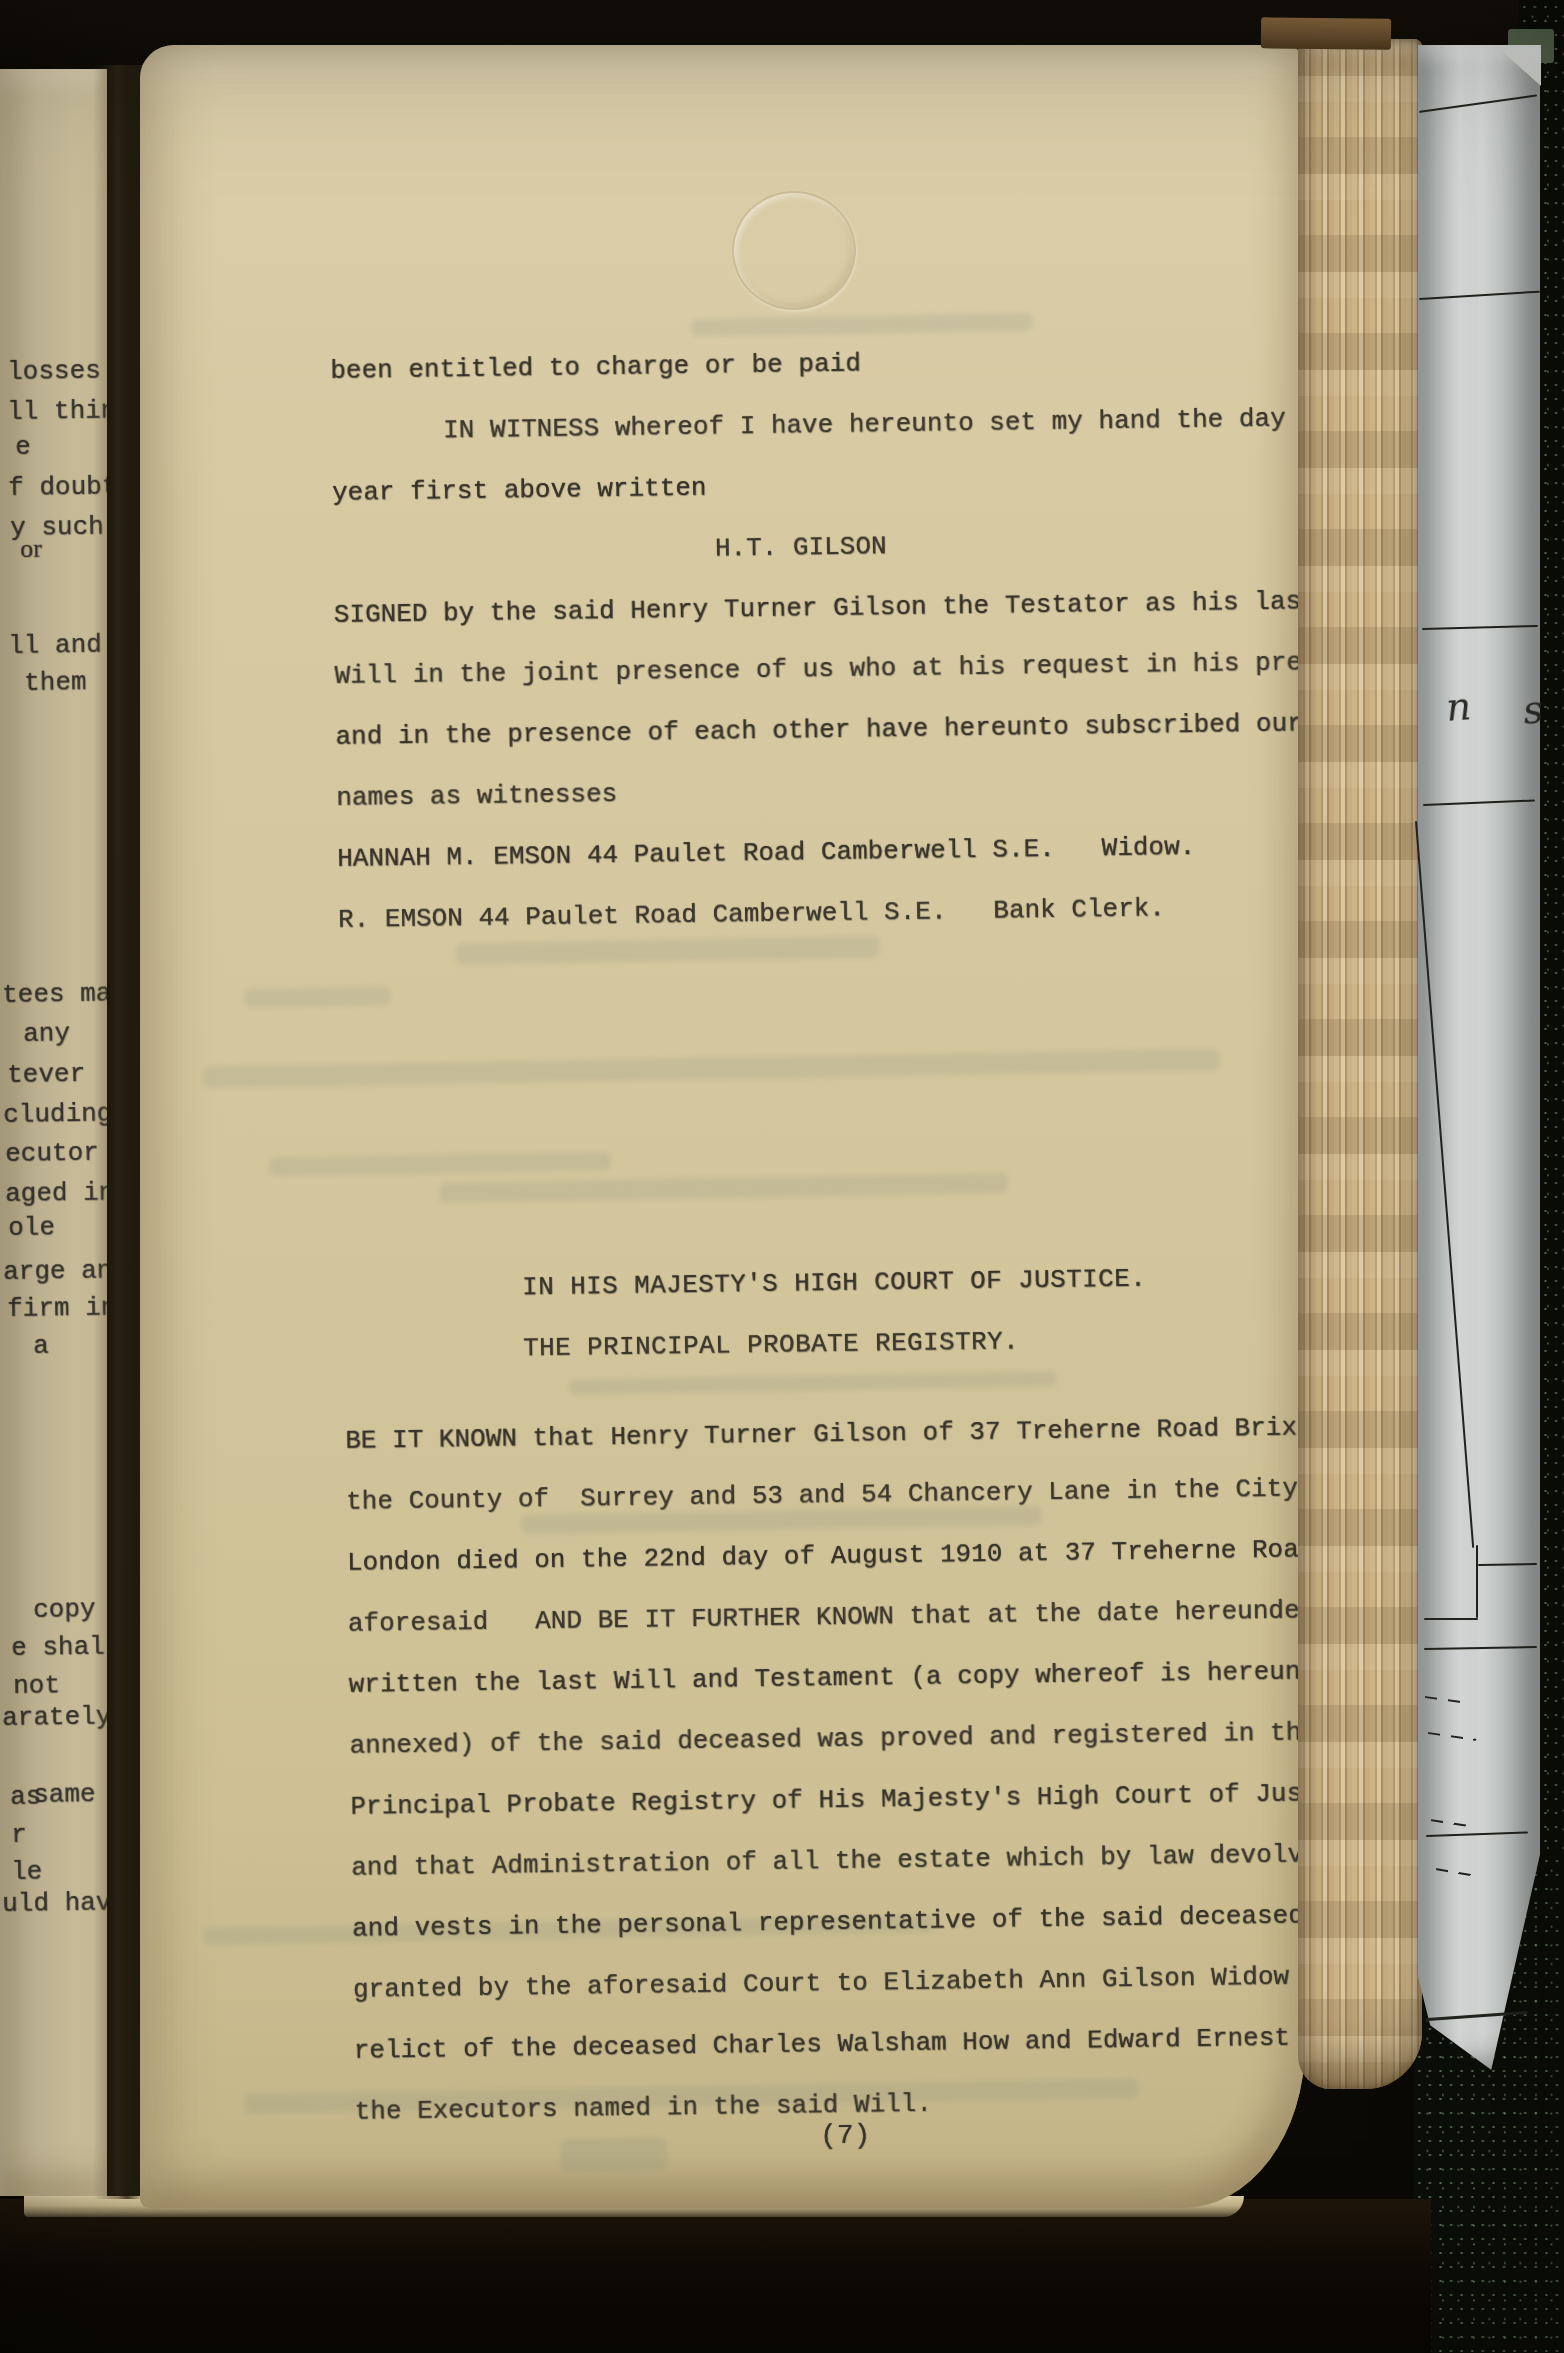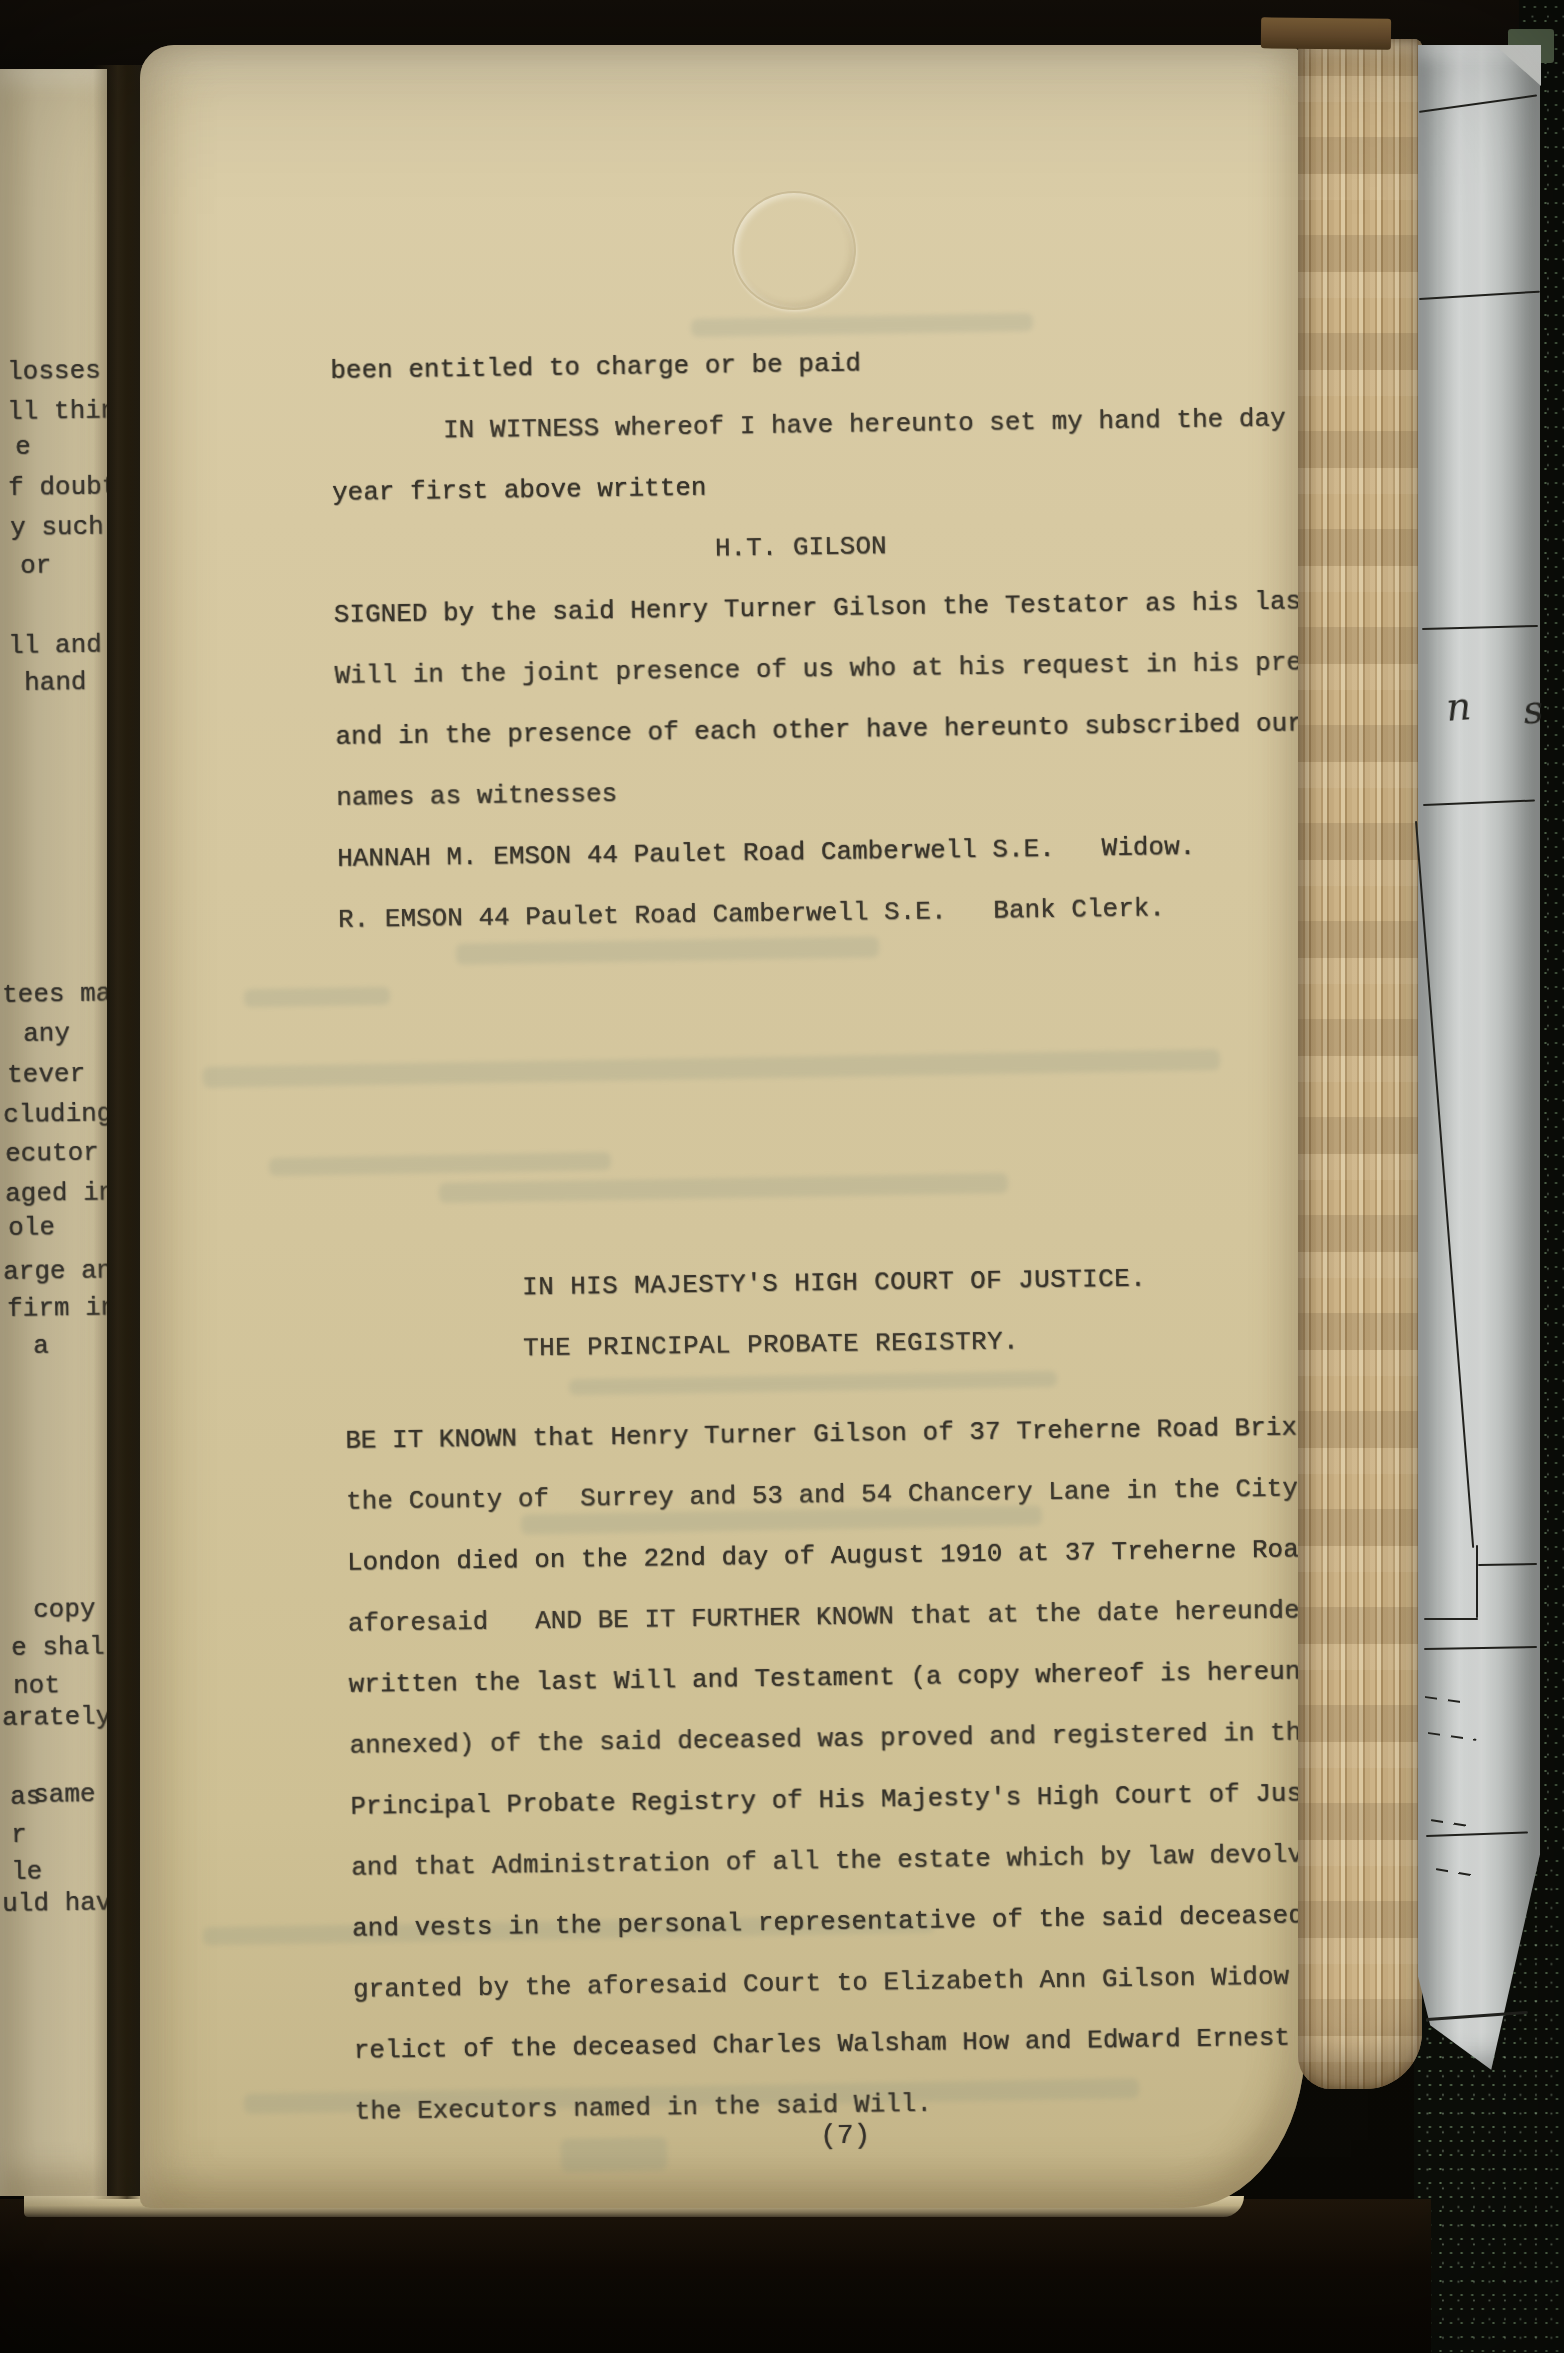--- a/index.html
+++ b/index.html
@@ -107,23 +107,23 @@
   <div class="bottom-dark"></div>
   <div class="page-bottom-sliver"></div>
 
   <div class="prev-strip">
     <div id="fragments">
         <div class="frag" style="top: 287px; left: 6.5px;">losses</div>
         <div class="frag" style="top: 327px; left: 6.5px;">ll think</div>
         <div class="frag" style="top: 362px; left: 14.6px;">e</div>
         <div class="frag" style="top: 403px; left: 8.1px;">f doubt</div>
         <div class="frag" style="top: 443px; left: 9.8px;">y such</div>
-        <div class="frag" style="top: 481px; left: 19.5px;">or</div>
+        <div class="frag" style="top: 463px; left: 19.5px; font-family: Liberation Serif, serif;">or</div>
         <div class="frag" style="top: 561px; left: 8.1px;">ll and</div>
-        <div class="frag" style="top: 598px; left: 24.4px;">hand</div>
+        <div class="frag" style="top: 598px; left: 24.4px;">them</div>
         <div class="frag" style="top: 910px; left: 1.6px;">tees may</div>
         <div class="frag" style="top: 949px; left: 23px;">any</div>
         <div class="frag" style="top: 990px; left: 6.5px;">tever</div>
         <div class="frag" style="top: 1030px; left: 3.3px;">cluding</div>
         <div class="frag" style="top: 1069px; left: 4.9px;">ecutor</div>
         <div class="frag" style="top: 1109px; left: 4.9px;">aged in</div>
         <div class="frag" style="top: 1143px; left: 8.1px;">ole</div>
         <div class="frag" style="top: 1187px; left: 3.3px;">arge and</div>
         <div class="frag" style="top: 1224px; left: 6.5px;">firm in</div>
         <div class="frag" style="top: 1261px; left: 33px;">a</div>

